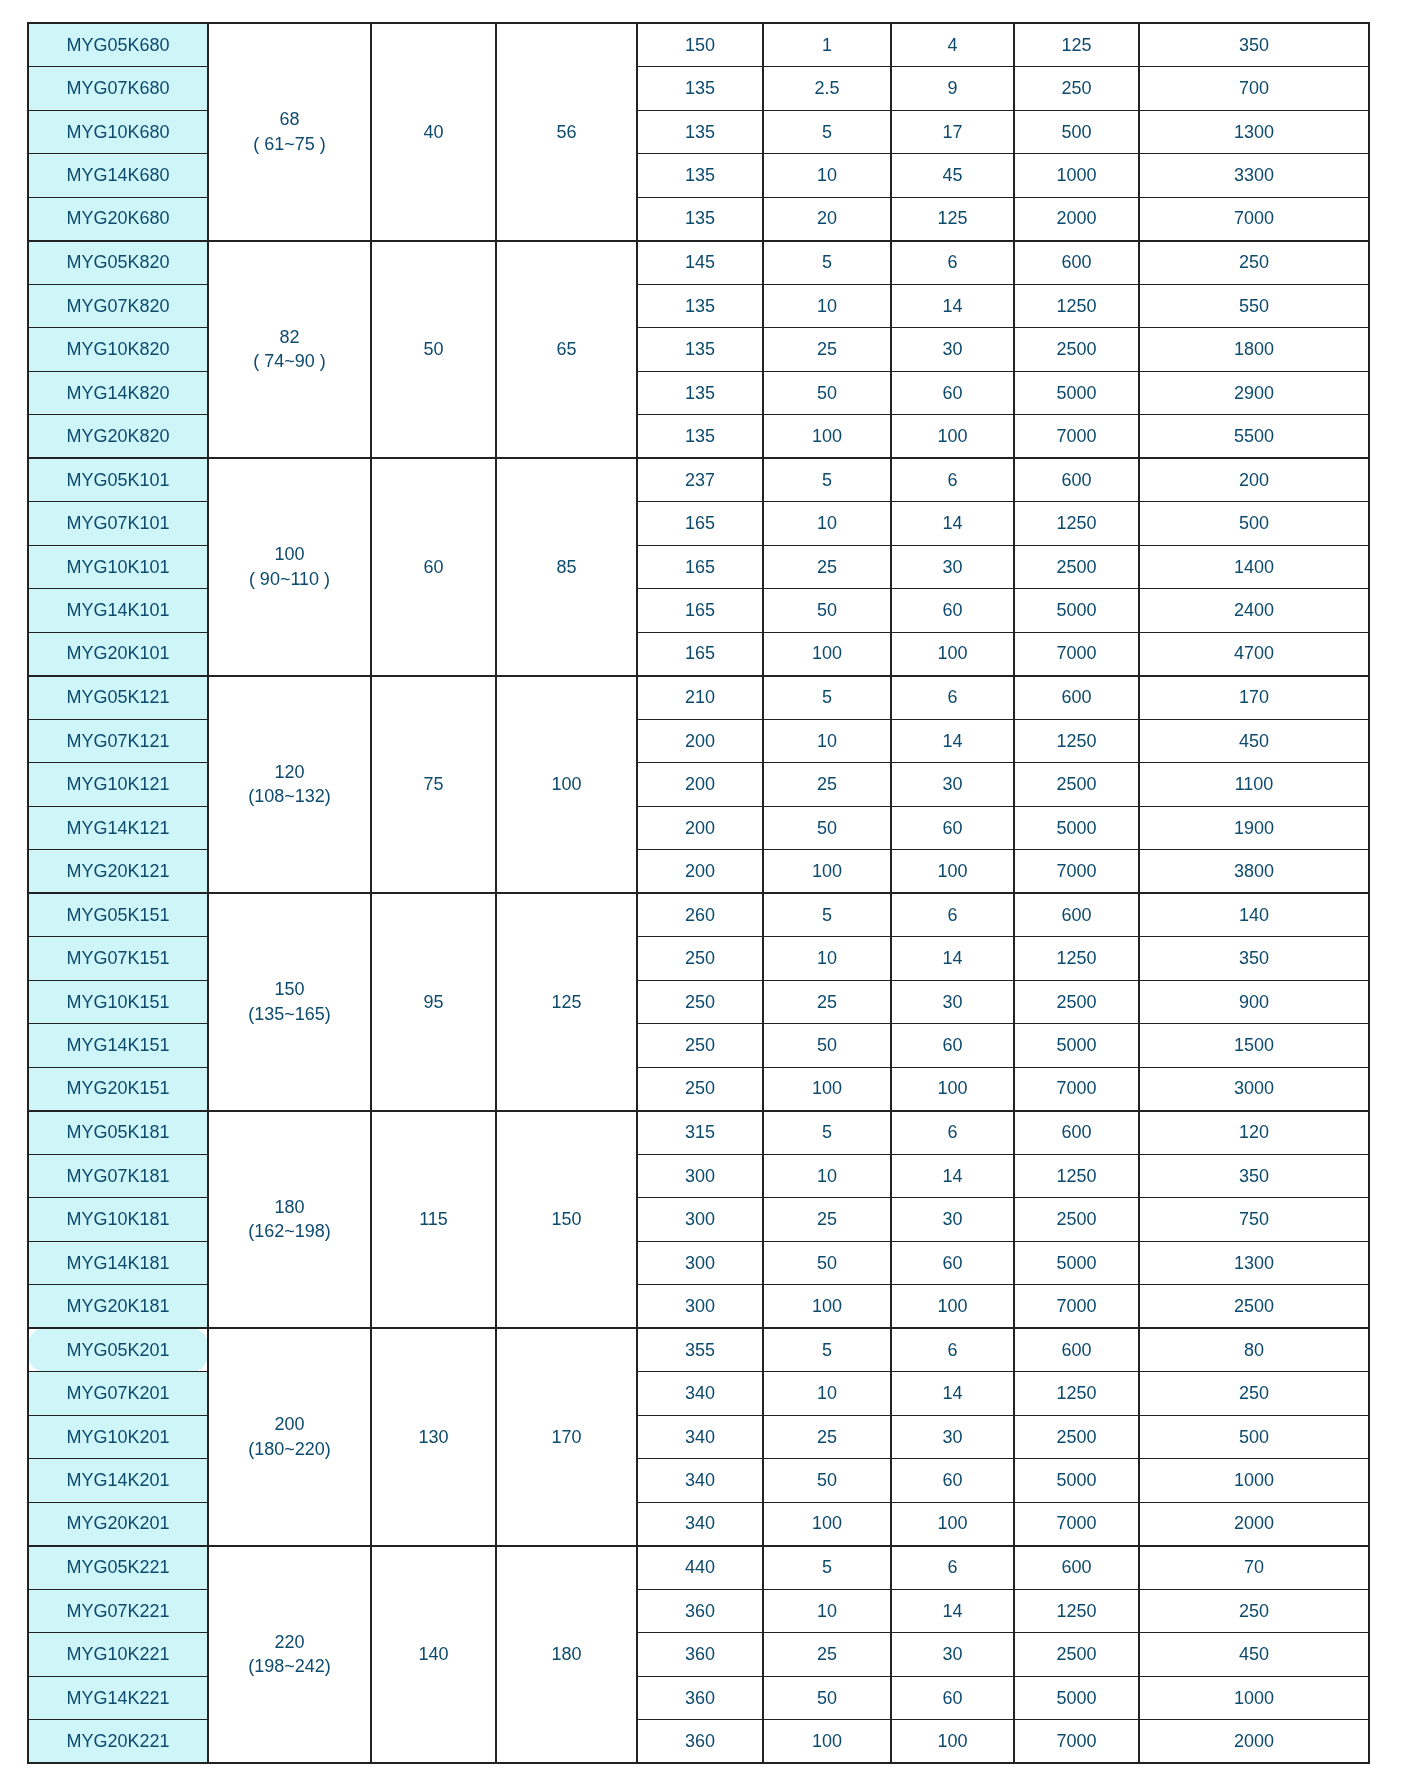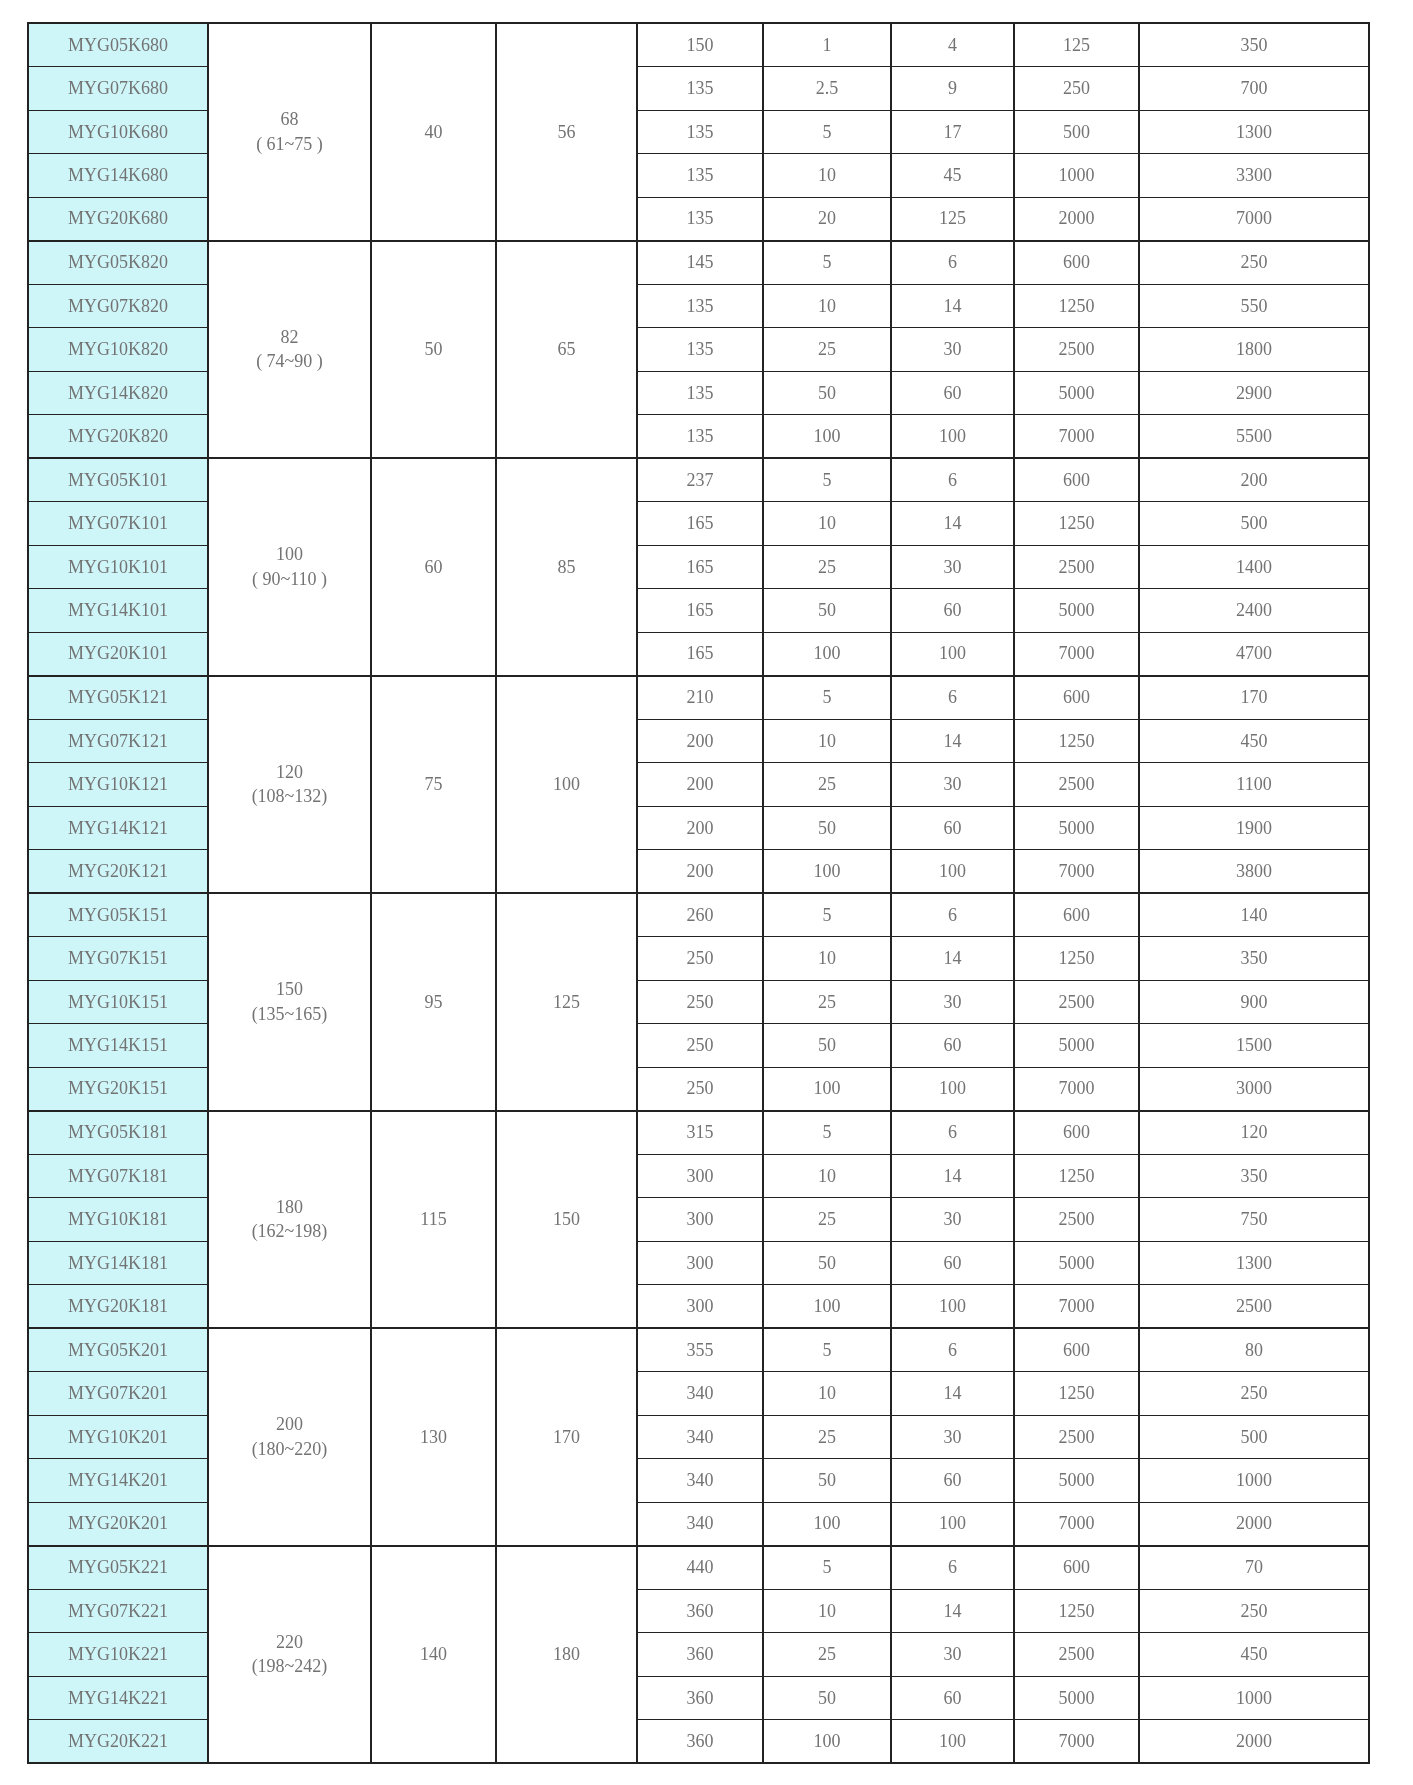--- a/index.html
+++ b/index.html
@@ -5,22 +5,22 @@
   html, body {
     margin: 0;
     padding: 0;
     background: #ffffff;
   }
   .canvas {
     position: relative;
     width: 1413px;
     height: 1785px;
     background: #ffffff;
-    font-family: Liberation Serif, serif;
-    color: #737373;
+    font-family: Liberation Sans, sans-serif;
+    color: #0c4a6e;
   }
   table.spec-table {
     position: absolute;
     left: 27px;
     top: 22px;
     width: 1341px;
     height: 1740px;
     border-collapse: collapse;
     table-layout: fixed;
   }
@@ -341,21 +341,21 @@
         </tr>
         <tr>
           <td class="model-cell" style="background: rgb(206, 245, 248);">MYG20K181</td>
           <td class="value-cell">300</td>
           <td class="value-cell">100</td>
           <td class="value-cell">100</td>
           <td class="value-cell">7000</td>
           <td class="value-cell">2500</td>
         </tr>
         <tr class="group-first">
-          <td class="model-cell" style="background: rgb(206, 245, 248);">MYG05K201</td>
+          <td class="model-cell" style="background: rgb(206, 245, 248); border-radius: 17px;">MYG05K201</td>
           <td class="range-cell" rowspan="5">
             <span class="range-line">200</span>
             <span class="range-line">(180~220)</span>
           </td>
           <td class="dim-cell" rowspan="5">130</td>
           <td class="dim-cell" rowspan="5">170</td>
           <td class="value-cell">355</td>
           <td class="value-cell">5</td>
           <td class="value-cell">6</td>
           <td class="value-cell">600</td>

